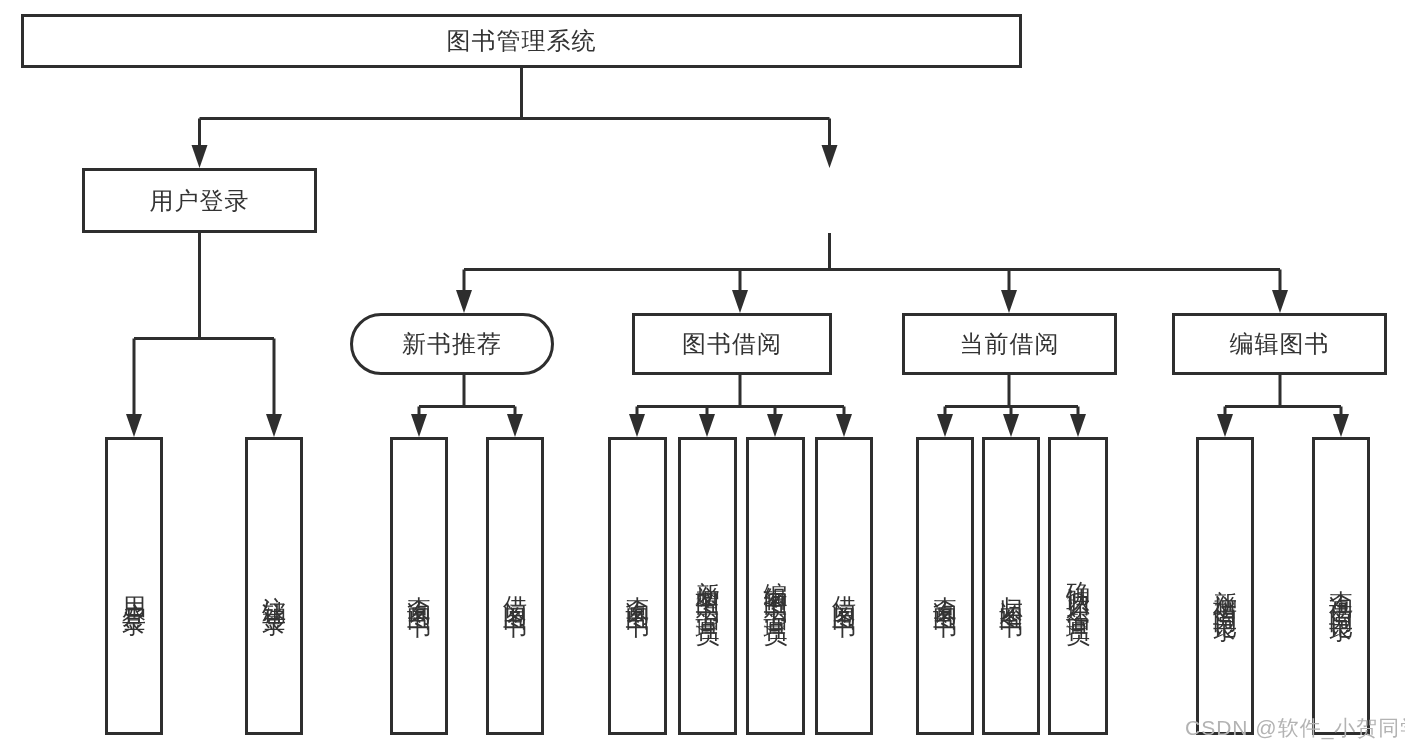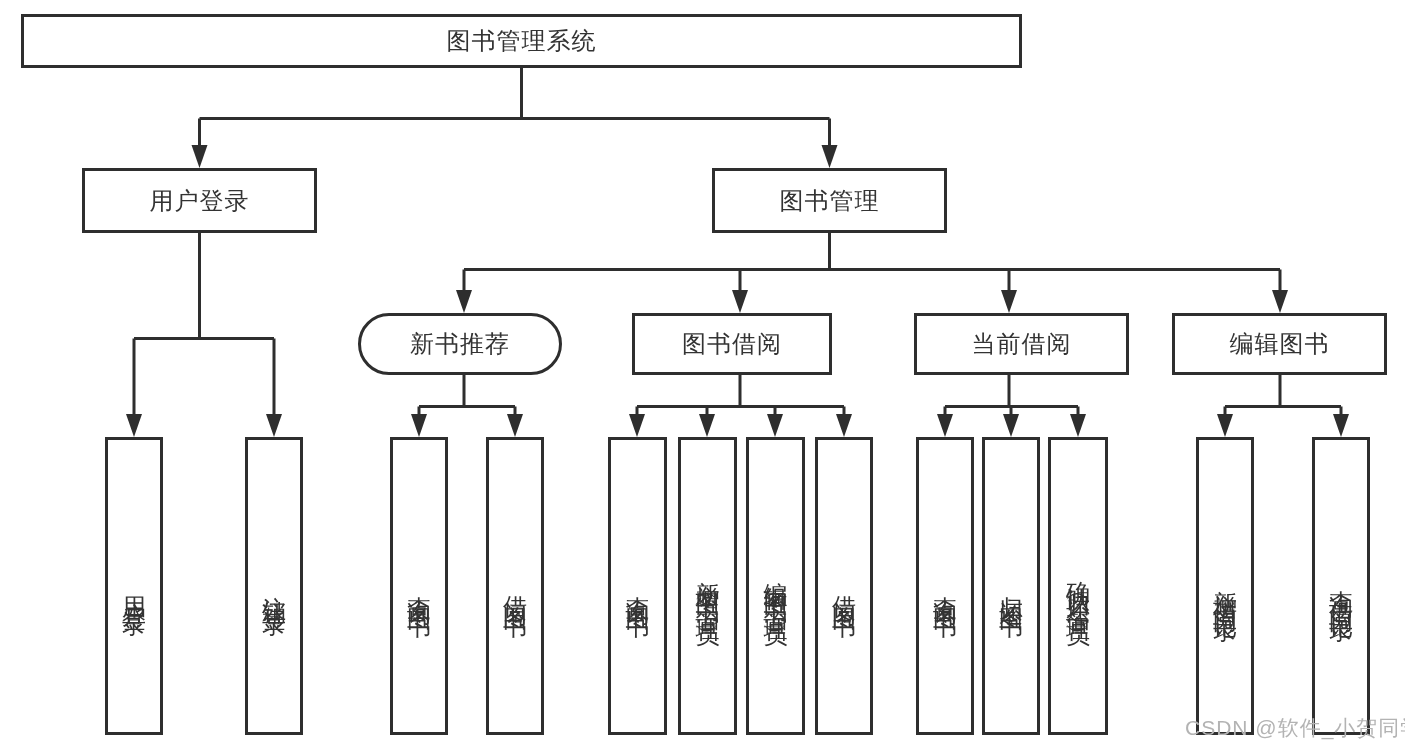--- a/index.html
+++ b/index.html
@@ -72,25 +72,24 @@
       <path d="M1070 414 H1086 L1078 437 Z"></path>
 
       <path d="M1217 414 H1233 L1225 437 Z"></path>
       <path d="M1333 414 H1349 L1341 437 Z"></path>
     </g>
   </svg>
 
   <div class="box" style="left:21px; top:14px; width:1001px; height:54px;">图书管理系统</div>
 
   <div class="box" style="left:82px; top:168px; width:235px; height:65px;">用户登录</div>
-  <div class="box" style="left:712px; top:168px; width:235px; height:65px;">图书管理</div>
 
-  <div class="box" style="left:358px; top:313px; width:204px; height:62px;border-radius:31px;">新书推荐</div>
+  <div class="box" style="left:350px; top:313px; width:204px; height:62px;border-radius:31px;">新书推荐</div>
   <div class="box" style="left:632px; top:313px; width:200px; height:62px;">图书借阅</div>
-  <div class="box" style="left:902px; top:313px; width:215px; height:62px;margin-left:12px;">当前借阅</div>
+  <div class="box" style="left:902px; top:313px; width:215px; height:62px;">当前借阅</div>
   <div class="box" style="left:1172px; top:313px; width:215px; height:62px;">编辑图书</div>
 
   <div class="box vbox" style="left:105px; top:437px; width:58px; height:298px;">用户登录</div>
   <div class="box vbox" style="left:245px; top:437px; width:58px; height:298px;">注销登录</div>
 
   <div class="box vbox" style="left:390px; top:437px; width:58px; height:298px;">查询图书</div>
   <div class="box vbox" style="left:486px; top:437px; width:58px; height:298px;">借阅图书</div>
 
   <div class="box vbox" style="left:608px; top:437px; width:59px; height:298px;">查询图书</div>
   <div class="box vbox" style="left:678px; top:437px; width:59px; height:298px;">新增图书（管理员）</div>

